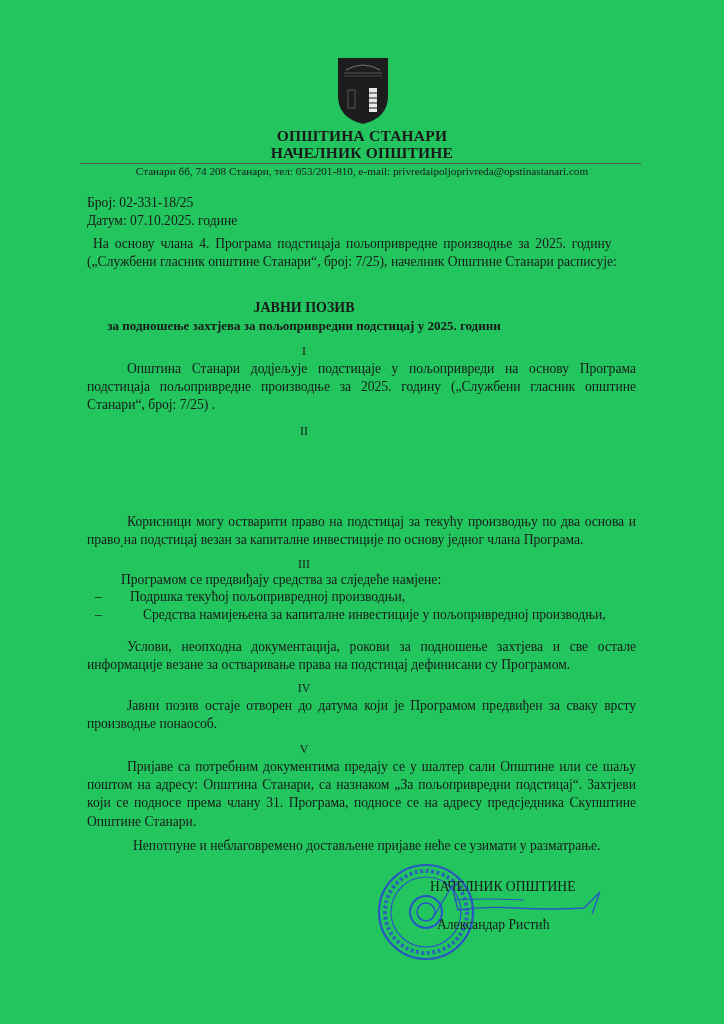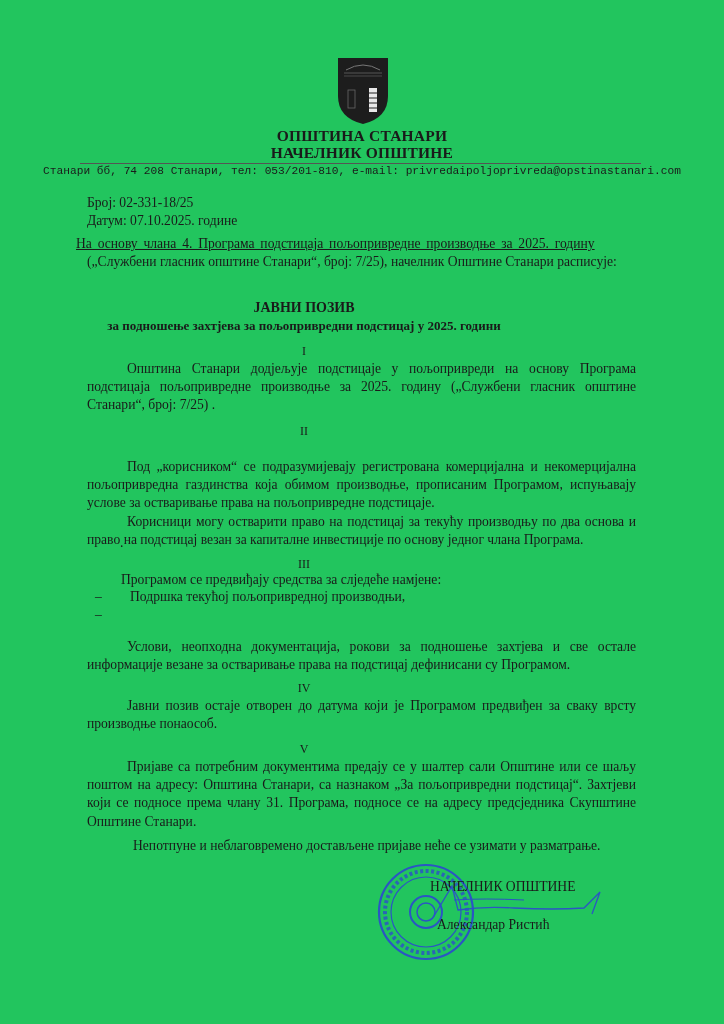--- a/index.html
+++ b/index.html
@@ -4,21 +4,21 @@
   <style>
     html, body { margin: 0; padding: 0; background: #ffffff; }
     body { width: 724px; height: 1024px; position: relative; overflow: hidden;
       font-family: "Liberation Serif", "DejaVu Serif", serif; color: #1a1a1a; }
     .page { position: absolute; left: 0; top: 0; width: 724px; height: 1024px; background: #22c55e; }
     .crest { position: absolute; left: 336px; top: 56px; width: 54px; height: 70px; }
     .org { position: absolute; left: 0; width: 724px; text-align: center; font-weight: bold; font-size: 15.5px; letter-spacing: 0.2px; }
     .org1 { top: 127px; }
     .org2 { top: 144px; }
     .hr { position: absolute; left: 80px; width: 561px; top: 163px; height: 1px; background: #555; }
-    .addr { position: absolute; left: 0; width: 724px; top: 165px; text-align: center; font-size: 11.2px; font-family: Liberation Mono, monospace; }
+    .addr { position: absolute; left: 0; width: 724px; top: 165px; text-align: center; font-size: 11.2px; }
     .line { position: absolute; font-size: 13.6px; white-space: nowrap; }
     .just { position: absolute; left: 87px; width: 549px; font-size: 13.6px; line-height: 18.2px; text-align: justify; text-align-last: left; }
     .center { position: absolute; left: 0; width: 608px; text-align: center; }
     .title1 { top: 258px; font-weight: bold; font-size: 14px; }
     .title2 { top: 277px; font-weight: bold; font-size: 13px; }
     .roman { font-size: 12px; }
     .indent { text-indent: 40px; }
     .bullet { position: absolute; font-size: 13.6px; white-space: nowrap; }
     .dash { position: absolute; left: 95px; font-size: 13.6px; }
     .stamp { position: absolute; left: 376px; top: 862px; width: 100px; height: 100px; }
@@ -44,39 +44,39 @@
   </svg>
 
   <div class="org org1">ОПШТИНА СТАНАРИ</div>
   <div class="org org2">НАЧЕЛНИК ОПШТИНЕ</div>
   <div class="hr"></div>
   <div class="addr">Станари бб, 74 208 Станари, тел: 053/201-810, e-mail: privredaipoljoprivreda@opstinastanari.com</div>
 
   <div class="line" style="left:87px; top:195px;">Број: 02-331-18/25</div>
   <div class="line" style="left:87px; top:213px;">Датум: 07.10.2025. године</div>
 
-  <div class="line" style="left:76px; top:236px; word-spacing:2.4px;text-decoration:underline;">На основу члана 4. Програма подстицаја пољопривредне производње за 2025. годину</div>
+  <div class="line" style="left:93px; top:236px; word-spacing:2.4px;">На основу члана 4. Програма подстицаја пољопривредне производње за 2025. годину</div>
   <div class="line" style="left:87px; top:254px;">(„Службени гласник општине Станари“, број: 7/25), начелник Општине Станари расписује:</div>
 
   <div class="center title1" style="top:300px;">ЈАВНИ ПОЗИВ</div>
   <div class="center title2" style="top:318px;">за подношење захтјева за пољопривредни подстицај у 2025. години</div>
 
   <div class="center roman" style="top:344px;">I</div>
   <div class="just indent" style="top:360px;">Општина Станари додјељује подстицаје у пољопривреди на основу Програма подстицаја пољопривредне производње за 2025. годину („Службени гласник општине Станари“, број: 7/25) .</div>
 
   <div class="center roman" style="top:424px;">II</div>
-  <div class="just indent" style="top:458px;">Под „корисником“ се подразумијевају регистрована комерцијална и некомерцијална пољопривредна газдинства која обимом производње, прописаним Програмом, испуњавају услове за остваривање права на пољопривредне подстицаје.</div>
   <div class="just indent" style="top:513px;">Корисници могу остварити право на подстицај за текућу производњу по два основа и право на подстицај везан за капиталне инвестиције по основу једног члана Програма.</div>
   <div class="line" style="left:120px; top:535px;">.</div>
 
   <div class="center roman" style="top:557px;">III</div>
   <div class="line" style="left:121px; top:572px;">Програмом се предвиђају средства за слједеће намјене:</div>
   <div class="dash" style="top:589px;">–</div>
   <div class="bullet" style="left:130px; top:589px;text-align:center;">Подршка текућој пољопривредној производњи,</div>
   <div class="dash" style="top:607px;">–</div>
+  <div class="bullet" style="left:143px; top:607px;">Средства намијењена за капиталне инвестиције у пољопривредној производњи,</div>
   <div class="just indent" style="top:638px;">Услови, неопходна документација, рокови за подношење захтјева и све остале информације везане за остваривање права на подстицај дефинисани су Програмом.</div>
 
   <div class="center roman" style="top:681px;">IV</div>
   <div class="just indent" style="top:697px;">Јавни позив остаје отворен до датума који је Програмом предвиђен за сваку врсту производње понаособ.</div>
 
   <div class="center roman" style="top:742px;">V</div>
   <div class="just indent" style="top:758px;">Пријаве са потребним документима предају се у шалтер сали Општине или се шаљу поштом на адресу: Општина Станари, са назнаком „За пољопривредни подстицај“. Захтјеви који се подносе према члану 31. Програма, подносе се на адресу предсједника Скупштине Општине Станари.</div>
 
   <div class="line" style="left:133px; top:838px;">Непотпуне и неблаговремено достављене пријаве неће се узимати у разматрање.</div>
 

